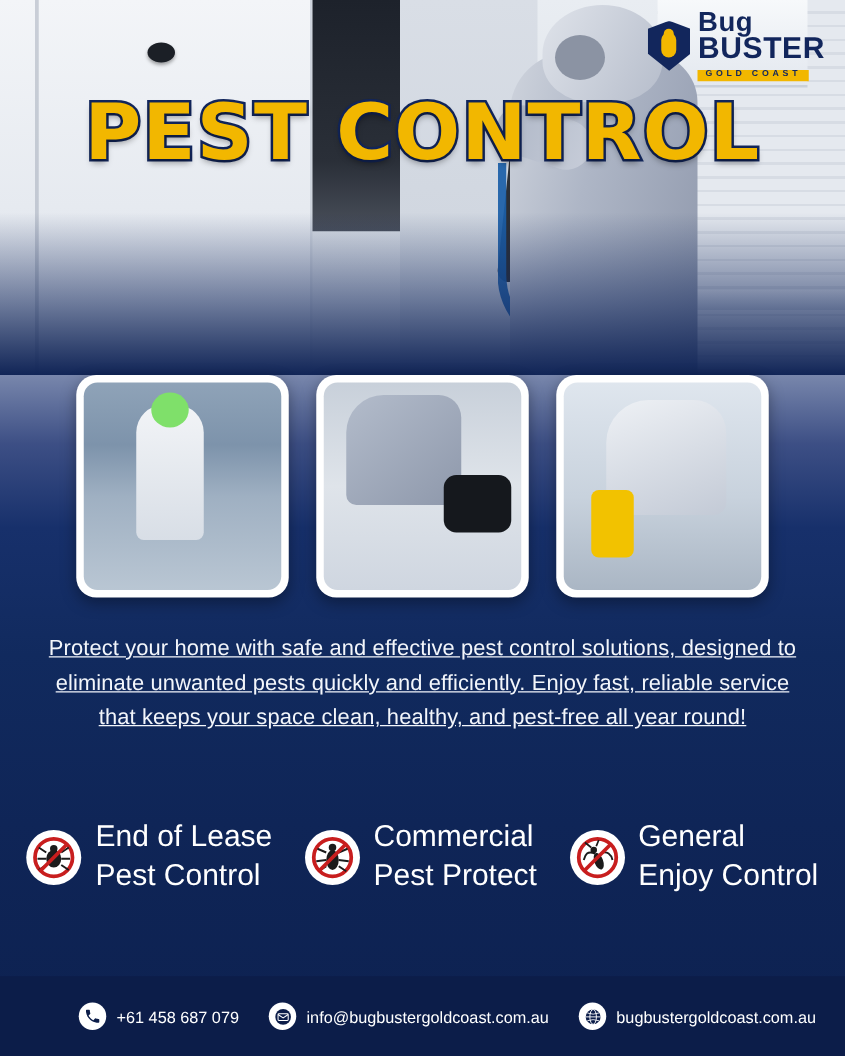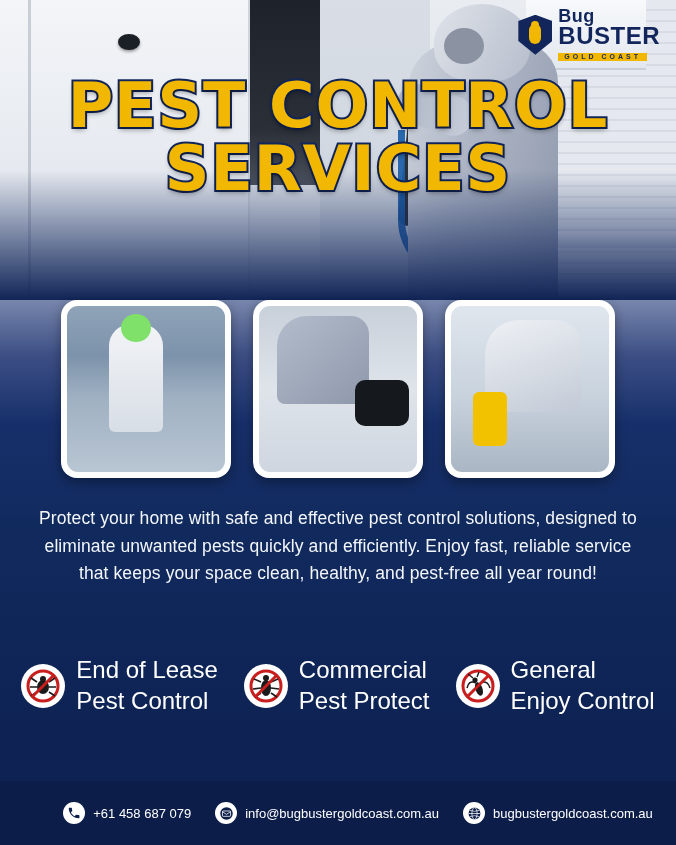--- a/index.html
+++ b/index.html
@@ -129,21 +129,21 @@
   .logo-mark:after {
     content: ""; position: absolute; left: 11px; top: 9px;
     width: 12px; height: 20px; border-radius: 6px;
     background: #f2b700;
     box-shadow: 0 -5px 0 -2px #f2b700;
   }
   .logo-text { line-height: .92; }
   .logo-bug, .logo-buster {
     font-weight: 800; color: #12265c; letter-spacing: .5px;
   }
-  .logo-bug { font-size: 18px; }
+  .logo-bug { font-size: 22px; }
   .logo-buster { font-size: 24px; }
   .logo-sub {
     font-size: 7px; letter-spacing: 3px; color: #12265c;
     background: #f2b700; display: inline-block; padding: 1px 6px; margin-top: 2px;
     font-weight: 700;
   }
 
   
   .title-wrap {
     position: absolute; left: 0; top: 74px; width: 676px;
@@ -203,20 +203,21 @@
     content:""; position:absolute; left:22px; top:86px; width:34px; height:54px;
     background:#f2c200; border-radius:6px;
   }
 
   
   .desc {
     position: absolute; left: 34px; top: 505px; width: 608px;
     text-align: center; color: #f3f6fb;
     font-size: 17.5px; line-height: 1.58; letter-spacing: .1px;
     z-index: 5;
+    text-decoration: underline;
   }
 
   
   .features {
     position: absolute; left: 0; top: 655px; width: 676px;
     display: flex; justify-content: center; align-items: center; gap: 26px;
     z-index: 5;
   }
   .feature { display: flex; align-items: center; gap: 11px; }
   .f-icon {
@@ -275,21 +276,20 @@
     <div class="logo-mark"></div>
     <div class="logo-text">
       <div class="logo-bug">Bug</div>
       <div class="logo-buster">BUSTER</div>
       <div class="logo-sub">GOLD COAST</div>
     </div>
   </div>
 
   <div class="title-wrap">
     <div class="title-line">PEST CONTROL</div>
-    <div class="title-line">SERVICES</div>
   </div>
 
   <div class="cards">
     <div class="card">
       <div class="card-img img1"></div>
     </div>
     <div class="card">
       <div class="card-img img2"></div>
     </div>
     <div class="card">

